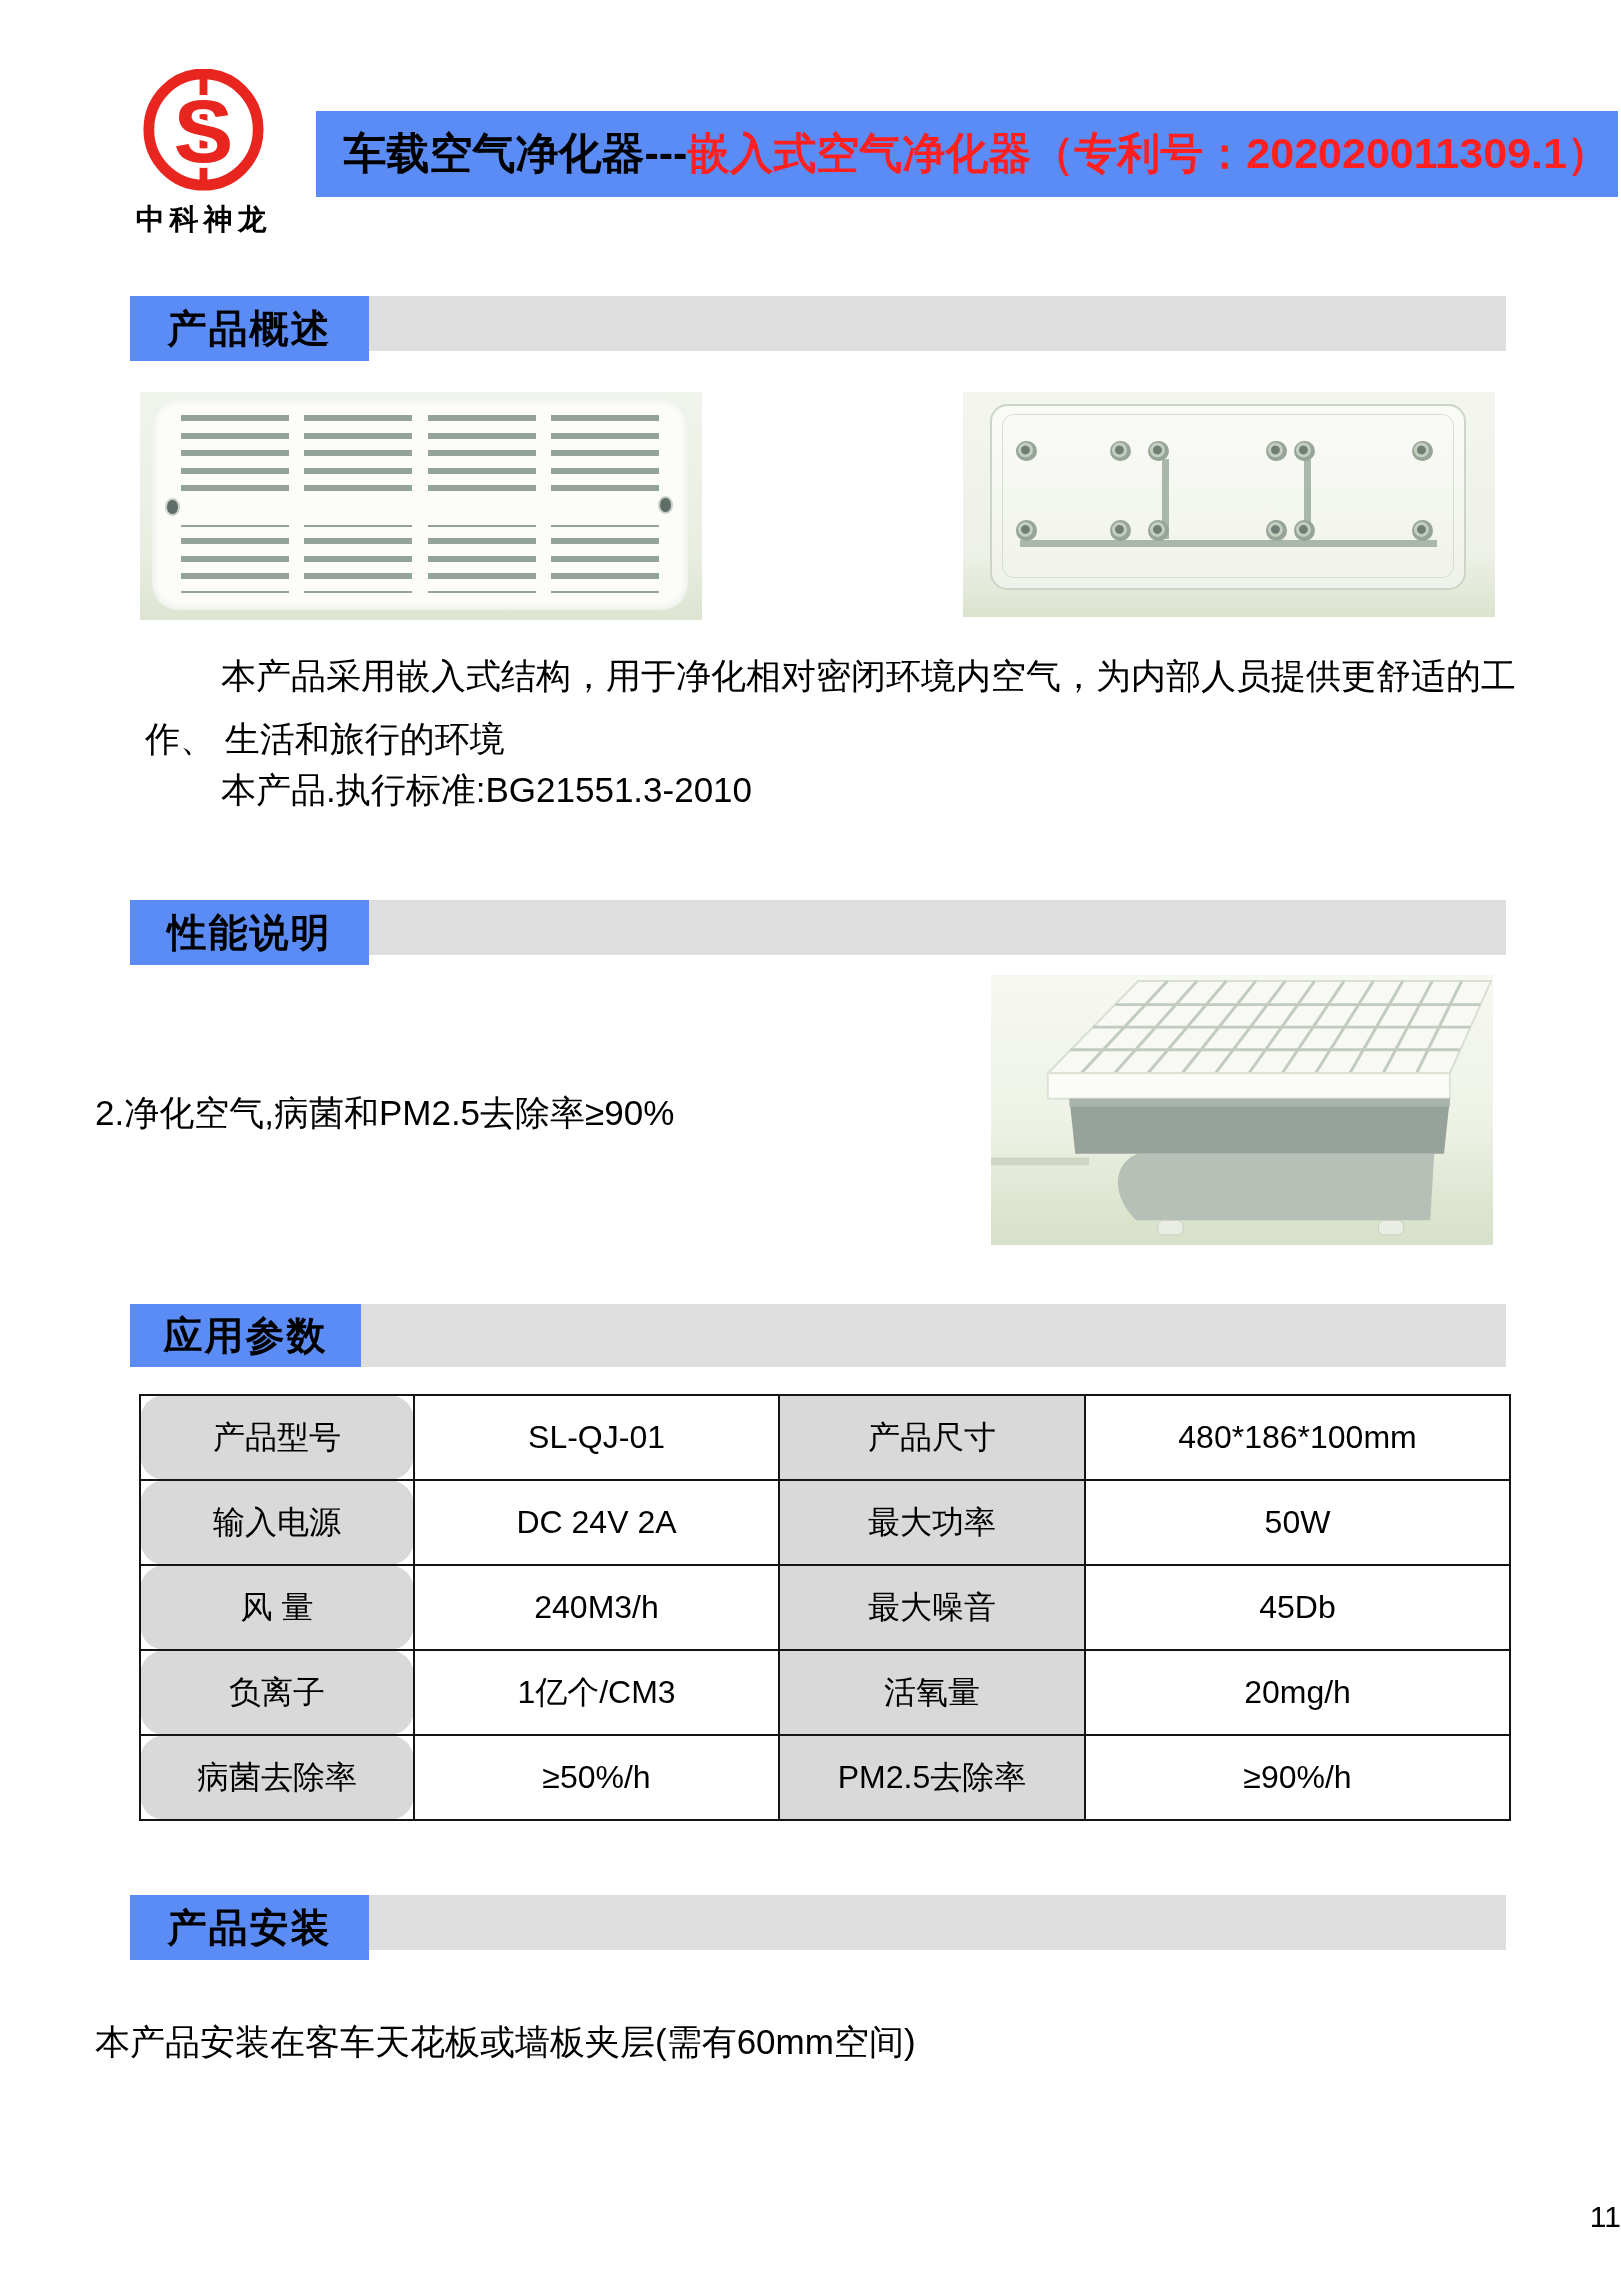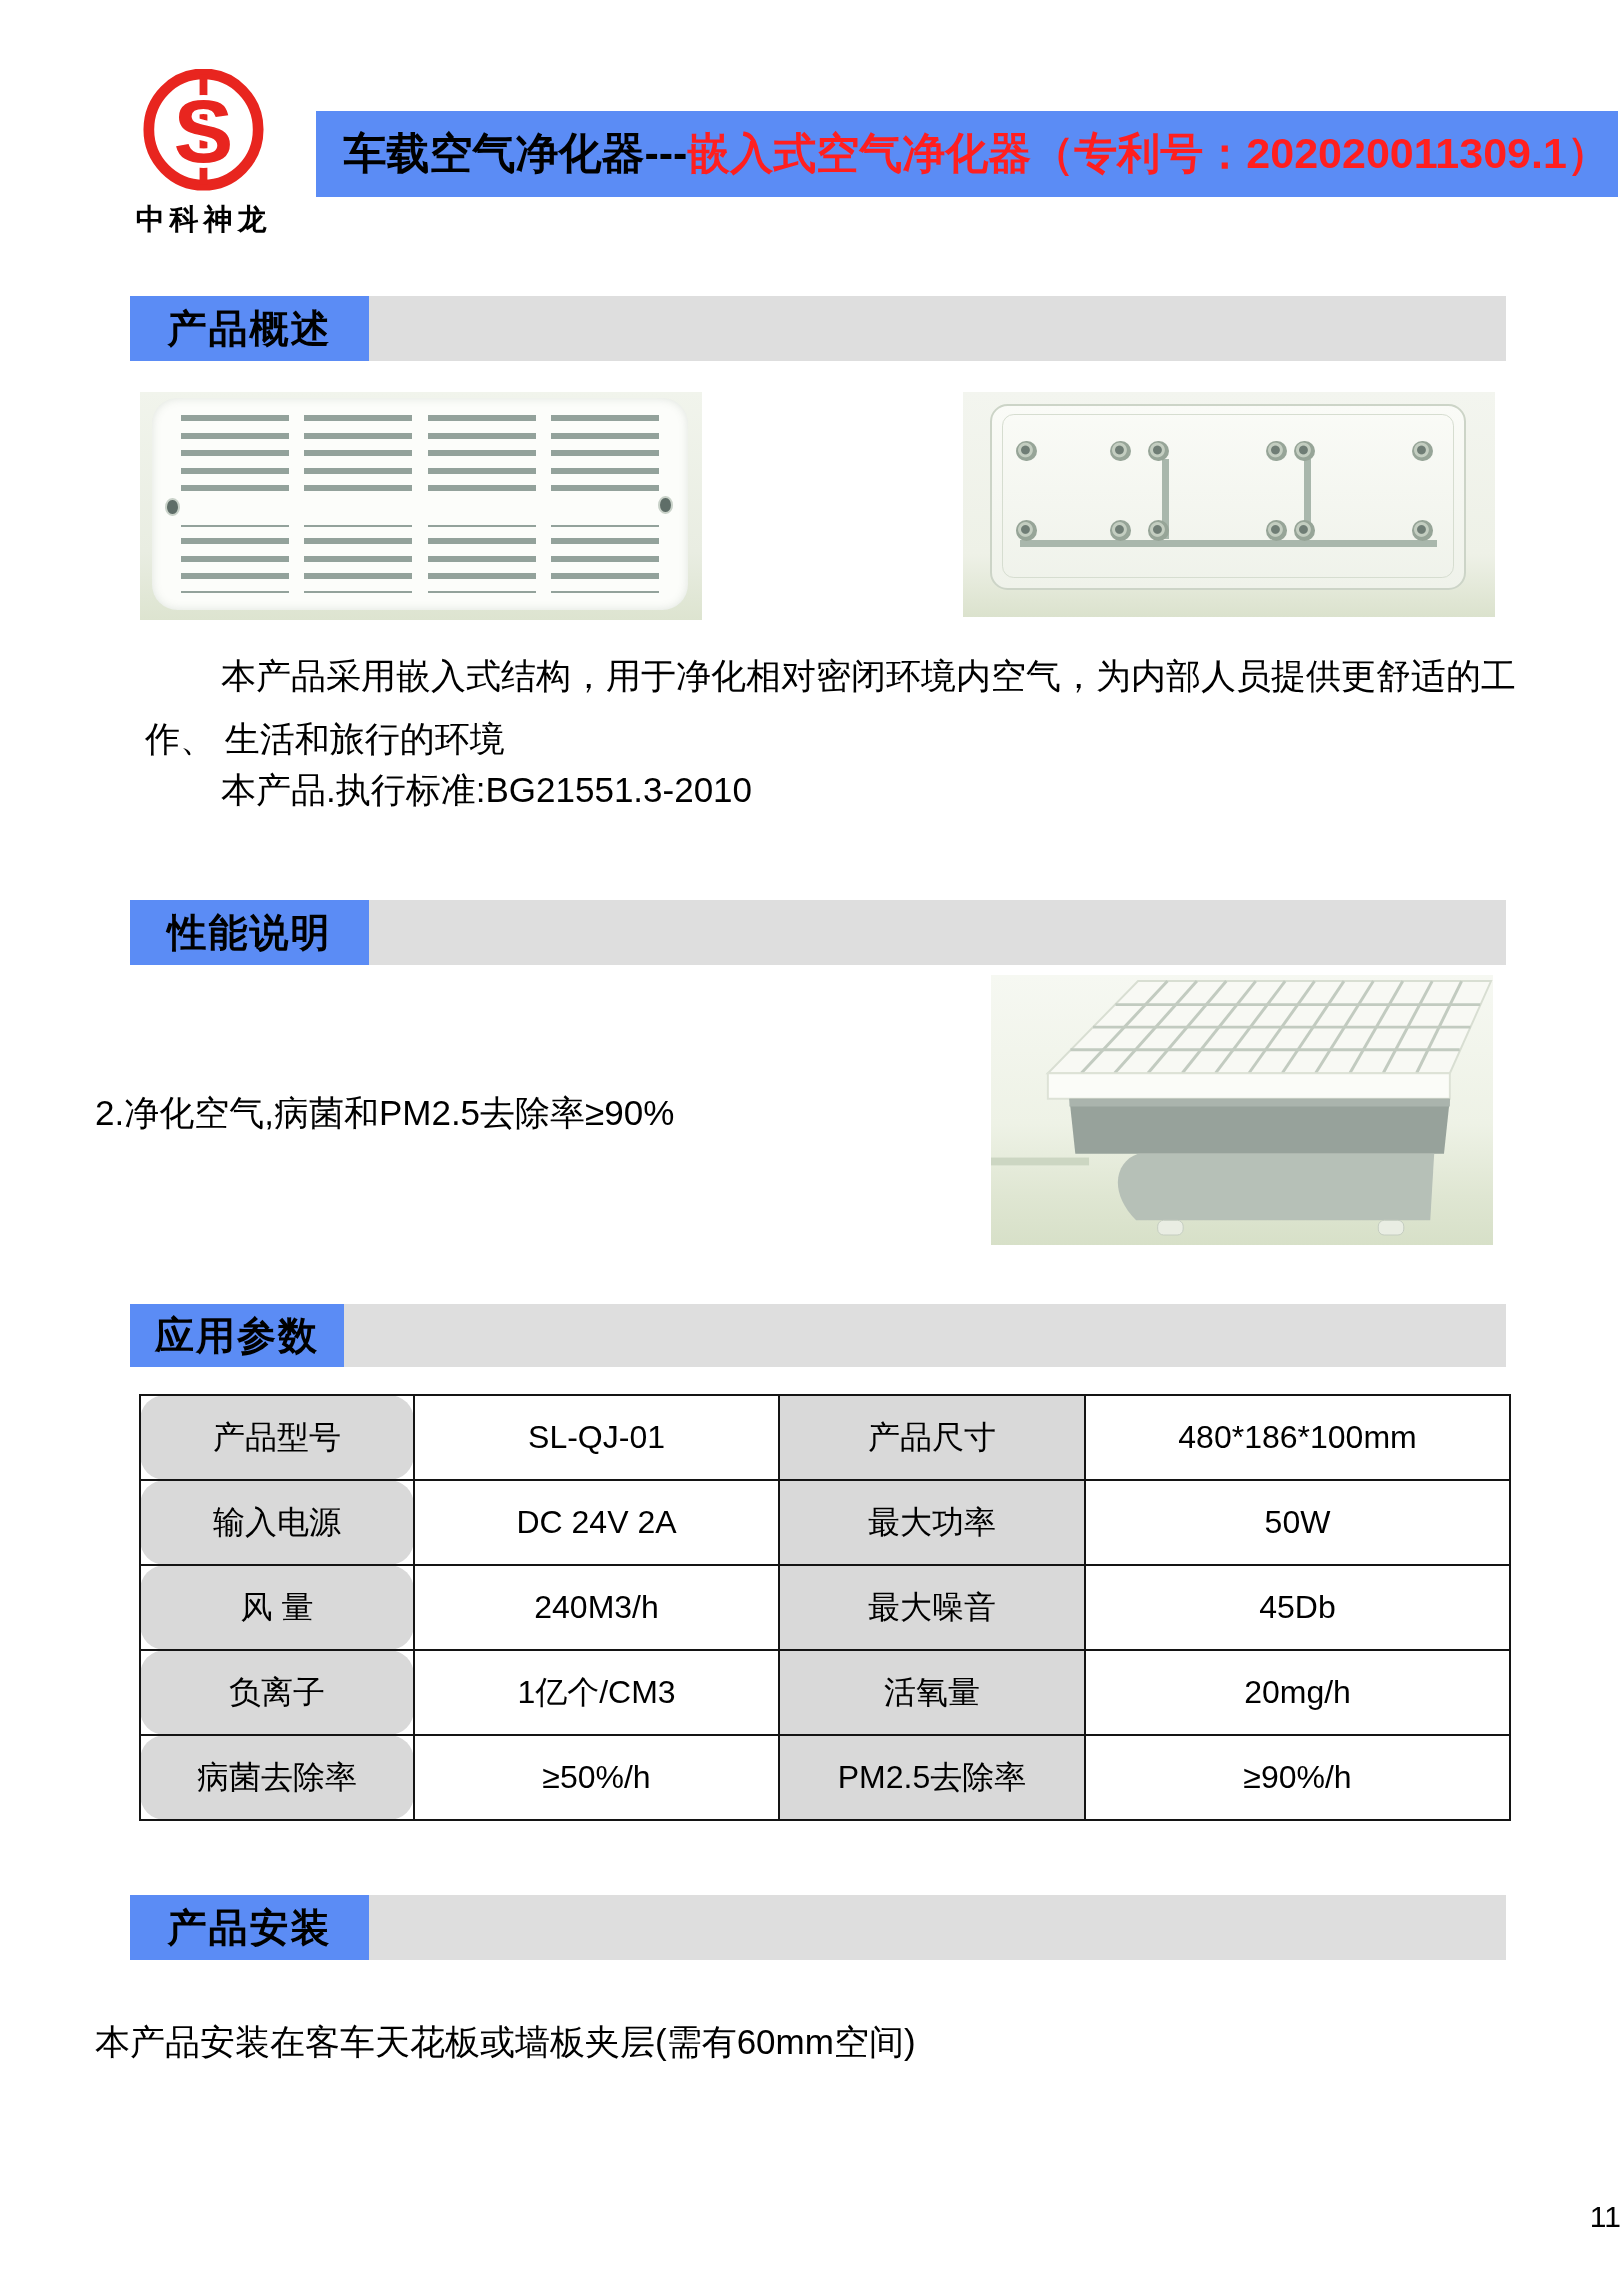--- a/index.html
+++ b/index.html
@@ -9,21 +9,21 @@
 
   
   .logo-wrap { left:125px; top:69px; width:157px; text-align:center; }
   .company { margin-top:3.9px; font-size:29px; font-weight:bold; letter-spacing:4.9px; color:#000; white-space:nowrap; }
   .titlebar { left:316px; top:111px; width:1302px; height:86px; background:#5b8cf5;
               display:flex; align-items:center; padding-left:27.4px; white-space:nowrap; }
   .titlebar .t-black { font-size:43px; font-weight:bold; color:#000; }
   .titlebar .t-red   { font-size:43px; font-weight:bold; color:#ff1f1f; }
 
   
-  .sec { position:absolute; left:130px; width:1376px; height:65px; background:#dedede; }
+  .sec { position:absolute; left:130px; width:1376px; height:55px; background:#dedede; }
   .sec-label { position:absolute; left:0; top:0; width:239px; height:65px; background:#5b8cf5;
                color:#000; font-size:39px; font-weight:bold;
                display:flex; align-items:center; justify-content:center; letter-spacing:2px; }
 
   
   .body-line { position:absolute; font-size:35px; color:#000; white-space:nowrap; }
 
   
   .photo1 { left:140px; top:392px; width:562px; height:228px;
             background:linear-gradient(180deg,#f1f4ec 0%,#e9ede2 70%,#dde4d0 100%); }
@@ -161,21 +161,21 @@
       <polygon points="80,126 468,126 468,134 80,134" fill="#aab4ad"></polygon>
 
       <path d="M150,182 C126,190 120,222 148,250 L448,250 L452,182 Z" fill="#b6c0b7"></path>
 
       <rect x="170" y="250" width="26" height="15" rx="6" fill="#e9ede3" stroke="#c4ccc0"></rect>
       <rect x="395" y="250" width="26" height="15" rx="6" fill="#e9ede3" stroke="#c4ccc0"></rect>
     </svg>
   </div>
 
   <div class="sec" style="top:1304px; height:63px;">
-    <div class="sec-label" style="height:63px; width:214px;">应用参数</div>
+    <div class="sec-label" style="height:63px; width:231px;">应用参数</div>
   </div>
 
   <table class="param-table">
     <tbody>
         <tr>
       <td class="lbl c1">产品型号</td>
       <td class="val c2">SL-QJ-01</td>
       <td class="lbl c3">产品尺寸</td>
       <td class="val c4">480*186*100mm</td>
     </tr>

